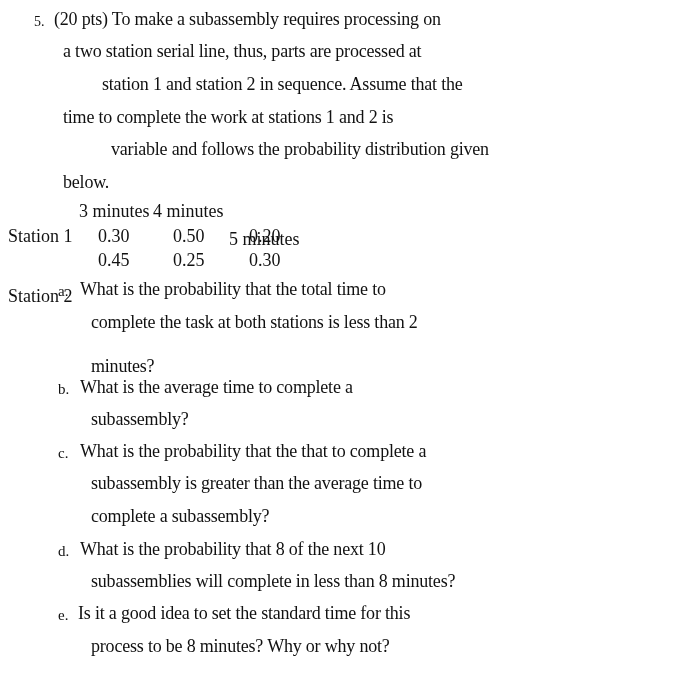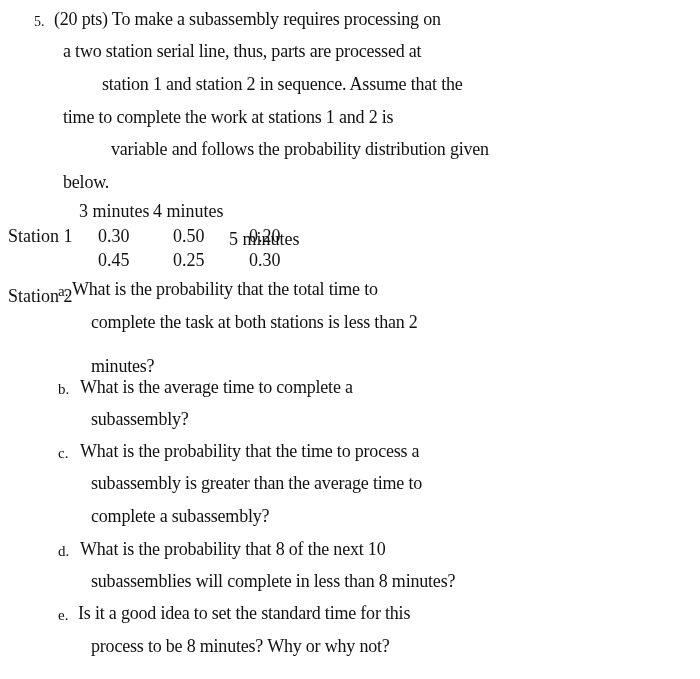--- a/index.html
+++ b/index.html
@@ -62,34 +62,34 @@
   <span class="tbl" style="left:249px; top:226px;">0.20</span>
 
   <span class="tbl" style="left:8px; top:250px;margin-top:36px;">Station 2</span>
   <span class="tbl" style="left:98px; top:250px;">0.45</span>
   <span class="tbl" style="left:173px; top:250px;">0.25</span>
   <span class="tbl" style="left:249px; top:250px;">0.30</span>
 </div>
 
 <div>
   <span class="sub-marker" style="left:58px; top:283px;">a.</span>
-  <span class="abs main-line" style="left:72px; top:274px;text-align:right;">What is the probability that the total time to</span>
+  <span class="abs main-line" style="left:80px; top:274px;text-align:right;">What is the probability that the total time to</span>
   <span class="abs main-line" style="left:91px; top:307px;">complete the task at both stations is less than 2</span>
   <span class="abs main-line" style="left:91px; top:339px;margin-top:12px;">minutes?</span>
 </div>
 
 <div>
   <span class="sub-marker" style="left:58px; top:381px;">b.</span>
   <span class="abs main-line" style="left:80px; top:372px;">What is the average time to complete a</span>
   <span class="abs main-line" style="left:91px; top:404px;">subassembly?</span>
 </div>
 
 <div>
   <span class="sub-marker" style="left:58px; top:445px;">c.</span>
-  <span class="abs main-line" style="left:80px; top:436px;">What is the probability that the time to process a</span>
+  <span class="abs main-line" style="left:80px; top:436px;">What is the probability that the that to complete a</span>
   <span class="abs main-line" style="left:91px; top:468px;">subassembly is greater than the average time to</span>
   <span class="abs main-line" style="left:91px; top:501px;">complete a subassembly?</span>
 </div>
 
 <div>
   <span class="sub-marker" style="left:58px; top:543px;">d.</span>
   <span class="abs main-line" style="left:80px; top:534px;">What is the probability that 8 of the next 10</span>
   <span class="abs main-line" style="left:91px; top:566px;">subassemblies will complete in less than 8 minutes?</span>
 </div>
 

